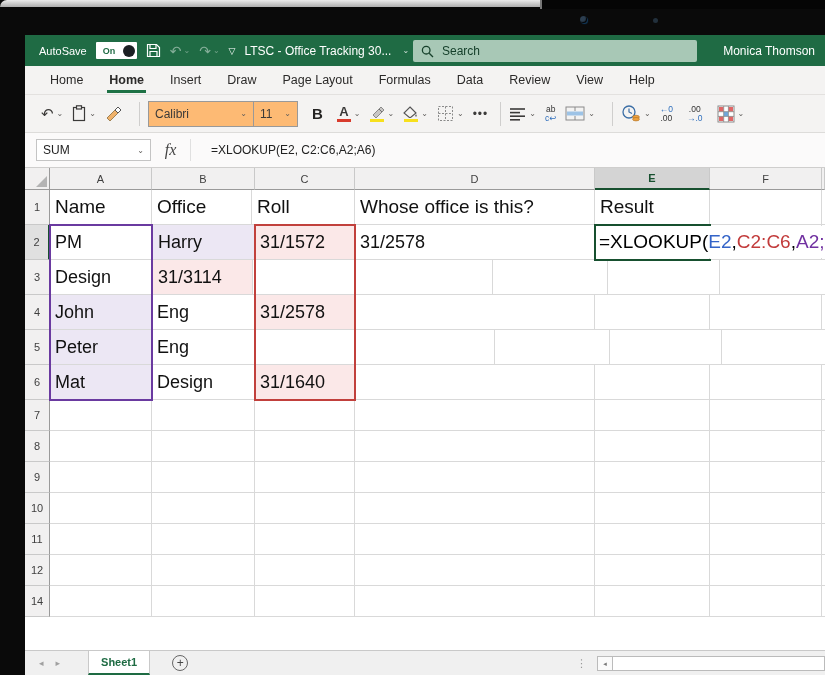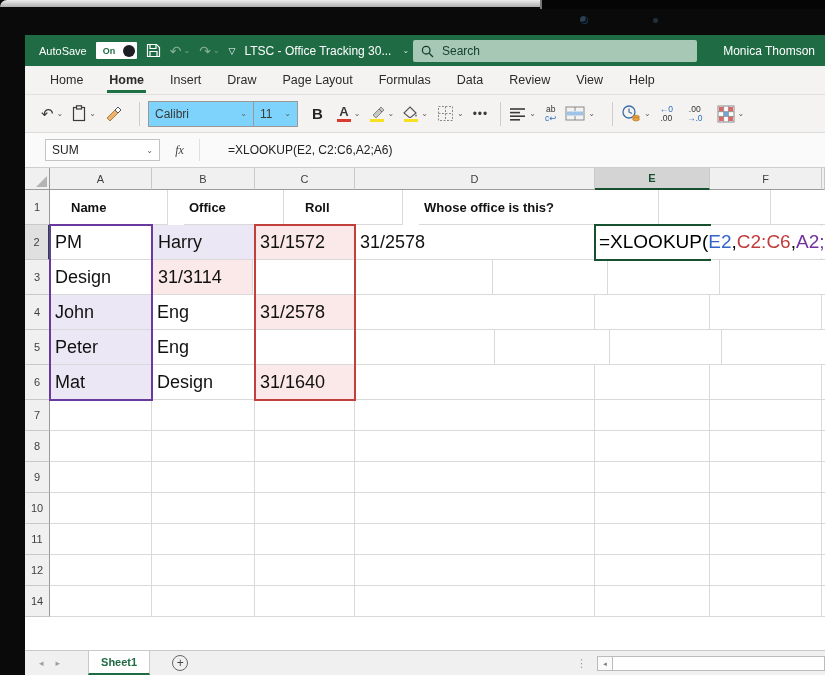--- a/index.html
+++ b/index.html
@@ -41,39 +41,39 @@
   .tab.active { font-weight:bold; }
   .tab.active::after { content:""; position:absolute; left:11px; right:11px; bottom:1px; height:3px; background:#1e7145; }
 
   
   .toolbar { height:38px; background:#f4f3f2; display:flex; align-items:center; padding-left:16px;
              border-bottom:1px solid #dddcda; color:#3b3a39; }
   .tbtn { display:flex; align-items:center; margin-right:9px; cursor:pointer; }
   .tdiv { width:1px; height:24px; background:#cfcecd; margin:0 8px; }
   .glyph { font-size:15px; color:#3b3a39; }
   .chevd { font-size:8px; color:#605e5c; margin-left:3px; }
-  .combo { height:24px; background:#7dd3fc; border:1px solid #999; display:flex; align-items:center;
+  .combo { height:24px; background:#fdba74; border:1px solid #999; display:flex; align-items:center;
            font-size:12px; padding:12px 6px; justify-content:space-between; cursor:pointer; }
   .combo.font { width:106px; }
   .combo.size { width:44px; border-left:none; }
   .bold-b { font-size:15px; font-weight:bold; color:#252423; }
   .colorbtn { display:flex; flex-direction:column; align-items:center; line-height:12px; }
   .colorbtn .letter { font-size:13px; font-weight:bold; }
   .cbar { width:14px; height:3px; margin-top:1px; }
   .two-line { display:flex; flex-direction:column; align-items:center; font-size:8.5px; line-height:9px; color:#333; }
   .two-line .blue { color:#2f6fbd; }
   .dots { font-size:12px; letter-spacing:1px; color:#3b3a39; }
 
   
-  .formulabar { height:35px; background:#fbfafa; display:flex; align-items:center; padding-left:20px;
+  .formulabar { height:35px; background:#fbfafa; display:flex; align-items:center; padding-left:11px;
                 border-bottom:1px solid #cfcecd; }
   .namebox { width:115px; height:22px; background:#fff; border:1px solid #c4c4c4; display:flex;
              align-items:center; justify-content:space-between; padding:0 6px; font-size:12px; color:#222; }
   .fxwrap { width:40px; display:flex; justify-content:center; font-family:"Liberation Serif",serif;
-            font-style:italic; font-size:12px; color:#444; border-right:1px solid #e0e0e0; margin-right:28px; height:22px; align-items:center; }
+            font-style:italic; font-size:16px; color:#444; border-right:1px solid #e0e0e0; margin-right:20px; height:22px; align-items:center; }
   .fml { font-size:12px; color:#222; }
 
   
   .gridwrap { position:relative; height:480px; overflow:hidden; background:#fff; }
   .grow { display:flex; }
   .cell, .rh, .ch, .corner { flex:none; border-right:1px solid #d9d9d9; border-bottom:1px solid #d9d9d9;
             display:flex; align-items:center; overflow:hidden; white-space:nowrap; }
   .wRH{width:25px;} .wA{width:102px;} .wB{width:103px;} .wC{width:100px;} .wD{width:240px;}
   .wE{width:115px;} .wF{width:112px;} .wFill{flex:1; border-right:none;}
   .hrow { height:22px; }
@@ -81,21 +81,21 @@
               border-right:1px solid #c9c9c9; border-bottom:1px solid #9a9a9a; }
   .hrow .ch.sel { background:#d4d4d4; color:#17502f; font-weight:bold; border-bottom:2px solid #17502f; }
   .corner { background:#f1f0f0; border-right:1px solid #9a9a9a; border-bottom:1px solid #9a9a9a; position:relative; }
   .corner::after { content:""; position:absolute; right:2px; bottom:2px; border-style:solid;
                    border-width:0 0 11px 11px; border-color:transparent transparent #b4b4b4 transparent; }
   .rh { background:#f1f0f0; justify-content:center; font-size:11px; color:#3f3f3f;
         border-right:1px solid #9a9a9a; border-bottom:1px solid #c9c9c9; }
   .rh.sel { background:#e0e0e0; border-right:2px solid #17502f; }
   .r35 { height:35px; } .r31 { height:31px; }
   .cell { font-size:18px; color:#111; padding-left:5px; }
-  .hd { font-weight:bold; font-size:13px;margin-left:16px; }
+  .hd { font-weight:normal; font-size:19px; }
   .bgP { background:#ece7f4; }
   .bgR { background:#fbe8e8; }
   .ov { position:absolute; pointer-events:none; }
   .hlP { left:24px; top:56px; width:104px; height:177px; border:2px solid #6a3aa0; }
   .hlR { left:229px; top:56px; width:102px; height:177px; border:2px solid #c1403c; }
   .e2text { left:571px; top:58px; width:227px; height:32px; background:#fff; font-size:19px;
             display:flex; align-items:center; padding-left:3px; white-space:nowrap; overflow:hidden; }
   .e2text .blue { color:#3464c8; } .e2text .red { color:#c23b3b; } .e2text .purple { color:#7030a0; }
   .e2border { left:569px; top:56px; width:117px; height:37px; border:2px solid #17502f; border-right:none; }
 
@@ -328,20 +328,21 @@
         <div class="ch wF">F</div>
         <div class="ch wFill"></div>
       </div>
 
       <div class="grow r35">
         <div class="rh wRH">1</div>
         <div class="cell hd wA">Name</div>
         <div class="cell hd wC">Office</div>
         <div class="cell hd wB">Roll</div>
         <div class="cell hd wD">Whose office is this?</div>
+        <div class="cell hd wE">Result</div>
         <div class="cell wF"></div>
         <div class="cell wFill"></div>
       </div>
 
       <div class="grow r35">
         <div class="rh wRH sel">2</div>
         <div class="cell wB">PM</div>
         <div class="cell wA bgP">Harry</div>
         <div class="cell wC bgR">31/1572</div>
         <div class="cell wD">31/2578</div>

